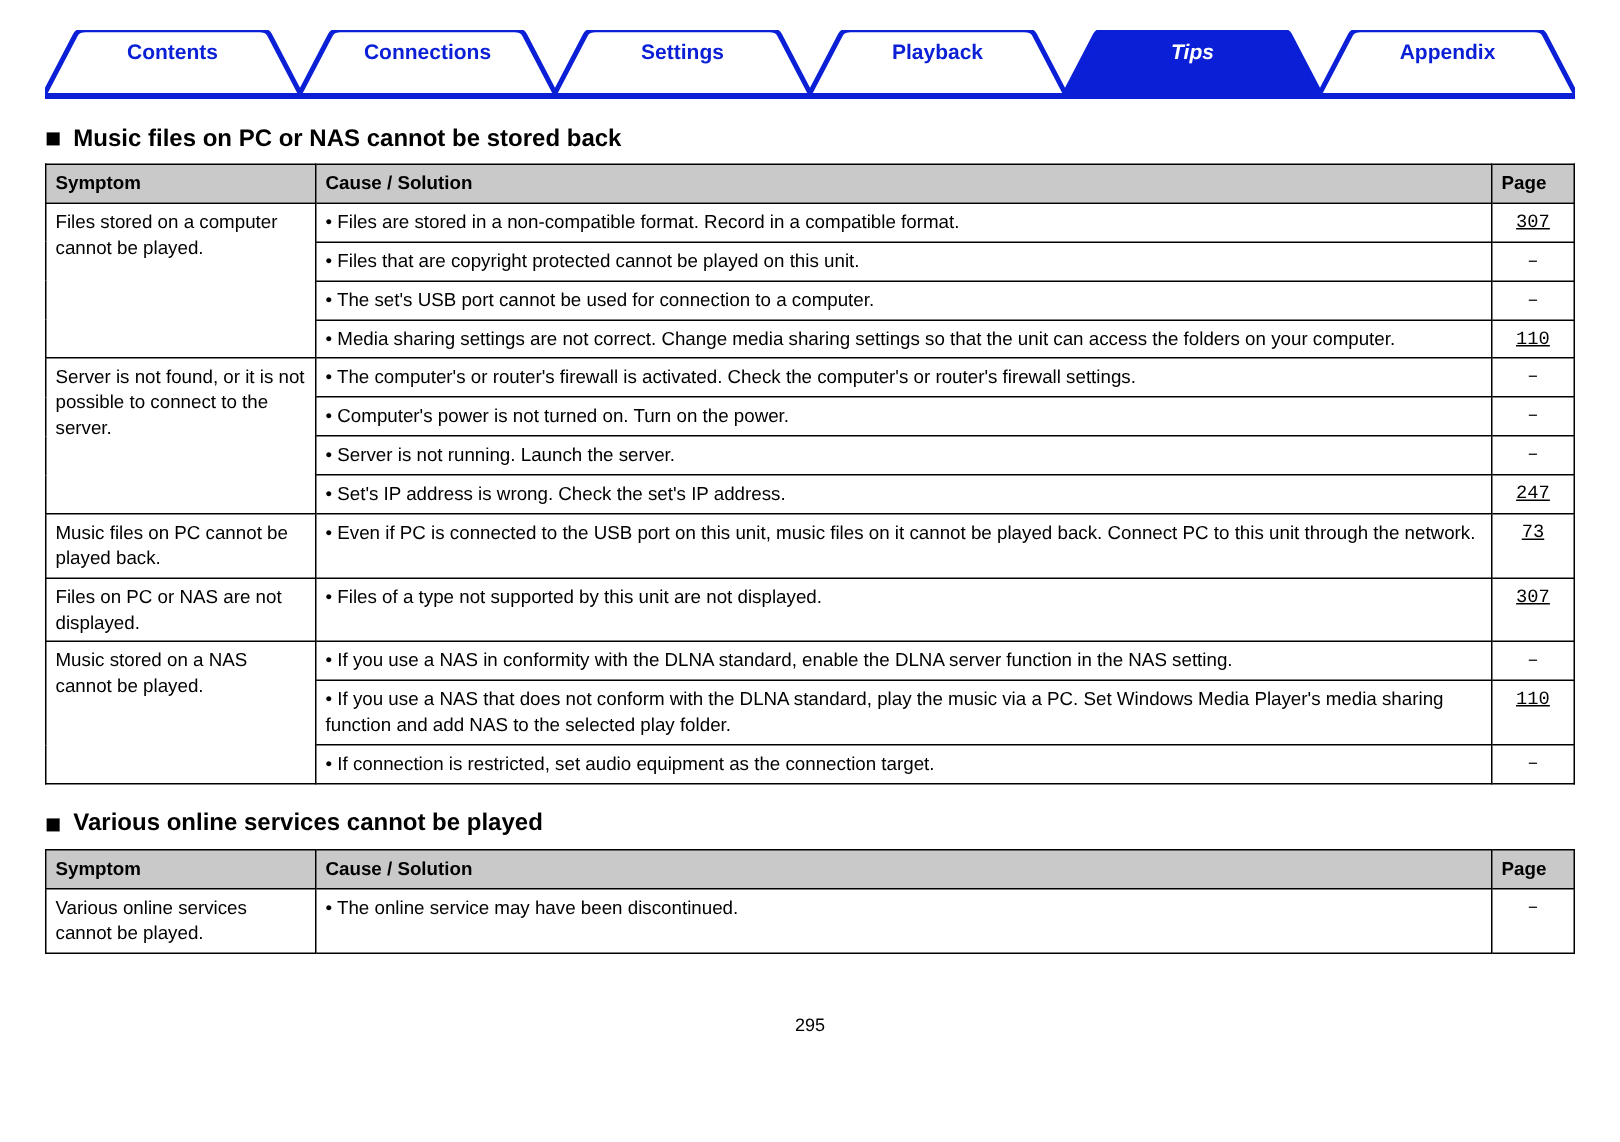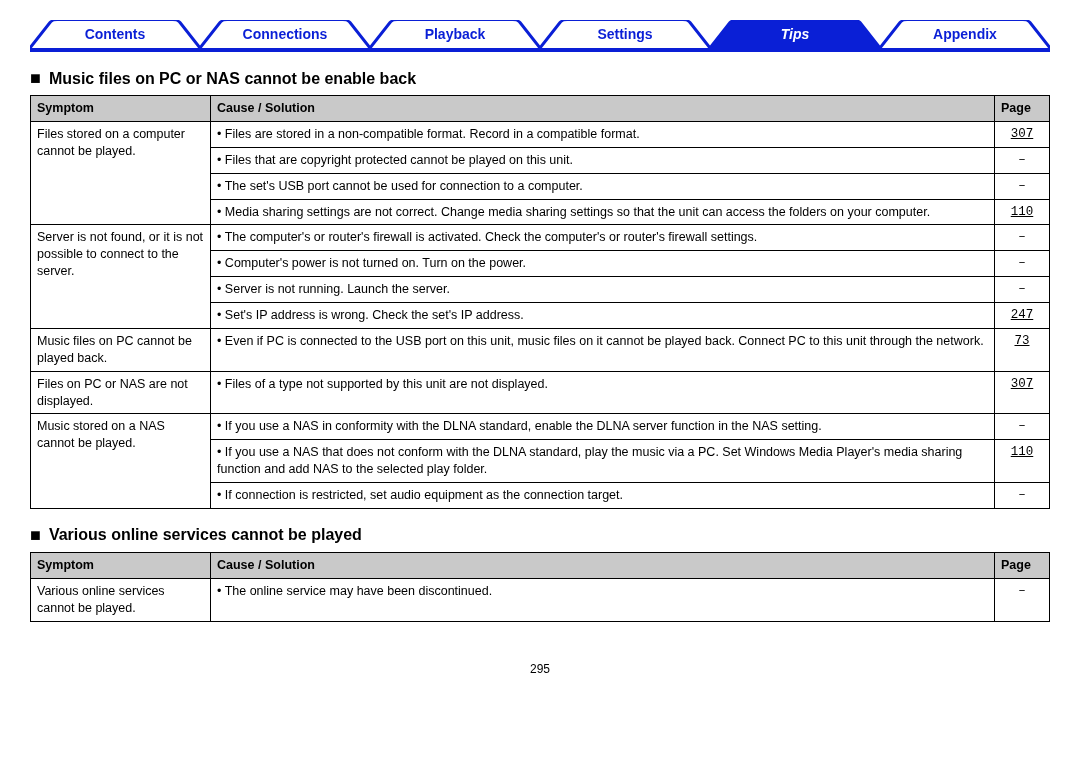--- a/index.html
+++ b/index.html
@@ -18,21 +18,21 @@
   }
   .tabbar {
     display: flex;
     border-bottom: 4px solid #0a1fd6;
     align-items: flex-end;
     gap: 0;
   }
   .tab {
     position: relative;
     flex: 1;
-    height: 28px;
+    height: 42px;
     text-align: center;
     font-weight: bold;
     font-size: 14px;
     line-height: 28px;
     color: #0a1fd6;
     cursor: pointer;
     background: #fff;
   }
   .tab svg { position: absolute; top:0; left:0; width:100%; height:100%; }
   .tab span { position: relative; z-index: 2; }
@@ -84,36 +84,36 @@
 
   <div class="tabbar" id="tabbar">
       <div class="tab"><svg viewBox="0 0 100 28" preserveAspectRatio="none">
      <path d="M0,28 L12,2 Q13,0 16,0 L84,0 Q87,0 88,2 L100,28" fill="#ffffff" stroke="#0a1fd6" stroke-width="2"></path>
    </svg><span>Contents</span></div>
       <div class="tab"><svg viewBox="0 0 100 28" preserveAspectRatio="none">
      <path d="M0,28 L12,2 Q13,0 16,0 L84,0 Q87,0 88,2 L100,28" fill="#ffffff" stroke="#0a1fd6" stroke-width="2"></path>
    </svg><span>Connections</span></div>
       <div class="tab"><svg viewBox="0 0 100 28" preserveAspectRatio="none">
      <path d="M0,28 L12,2 Q13,0 16,0 L84,0 Q87,0 88,2 L100,28" fill="#ffffff" stroke="#0a1fd6" stroke-width="2"></path>
+   </svg><span>Settings</span></div>
+      <div class="tab"><svg viewBox="0 0 100 28" preserveAspectRatio="none">
+     <path d="M0,28 L12,2 Q13,0 16,0 L84,0 Q87,0 88,2 L100,28" fill="#ffffff" stroke="#0a1fd6" stroke-width="2"></path>
    </svg><span>Playback</span></div>
-      <div class="tab"><svg viewBox="0 0 100 28" preserveAspectRatio="none">
-     <path d="M0,28 L12,2 Q13,0 16,0 L84,0 Q87,0 88,2 L100,28" fill="#ffffff" stroke="#0a1fd6" stroke-width="2"></path>
-   </svg><span>Settings</span></div>
       <div class="tab active"><svg viewBox="0 0 100 28" preserveAspectRatio="none">
      <path d="M0,28 L12,2 Q13,0 16,0 L84,0 Q87,0 88,2 L100,28" fill="#0a1fd6" stroke="#0a1fd6" stroke-width="2"></path>
    </svg><span>Tips</span></div>
       <div class="tab"><svg viewBox="0 0 100 28" preserveAspectRatio="none">
      <path d="M0,28 L12,2 Q13,0 16,0 L84,0 Q87,0 88,2 L100,28" fill="#ffffff" stroke="#0a1fd6" stroke-width="2"></path>
    </svg><span>Appendix</span></div>
     </div>
 
   <div id="sections">
       <div class="section-heading">
         <span class="sqmark">■</span>
-    <span>Music files on PC or NAS cannot be enable back</span>
+    <span>Music files on PC or NAS cannot be stored back</span>
       </div>
       <table class="trouble">
         <colgroup>
           <col class="sym">
           <col class="cause">
           <col class="page">
         </colgroup>
         <thead>
           <tr>
             <th>Symptom</th>

